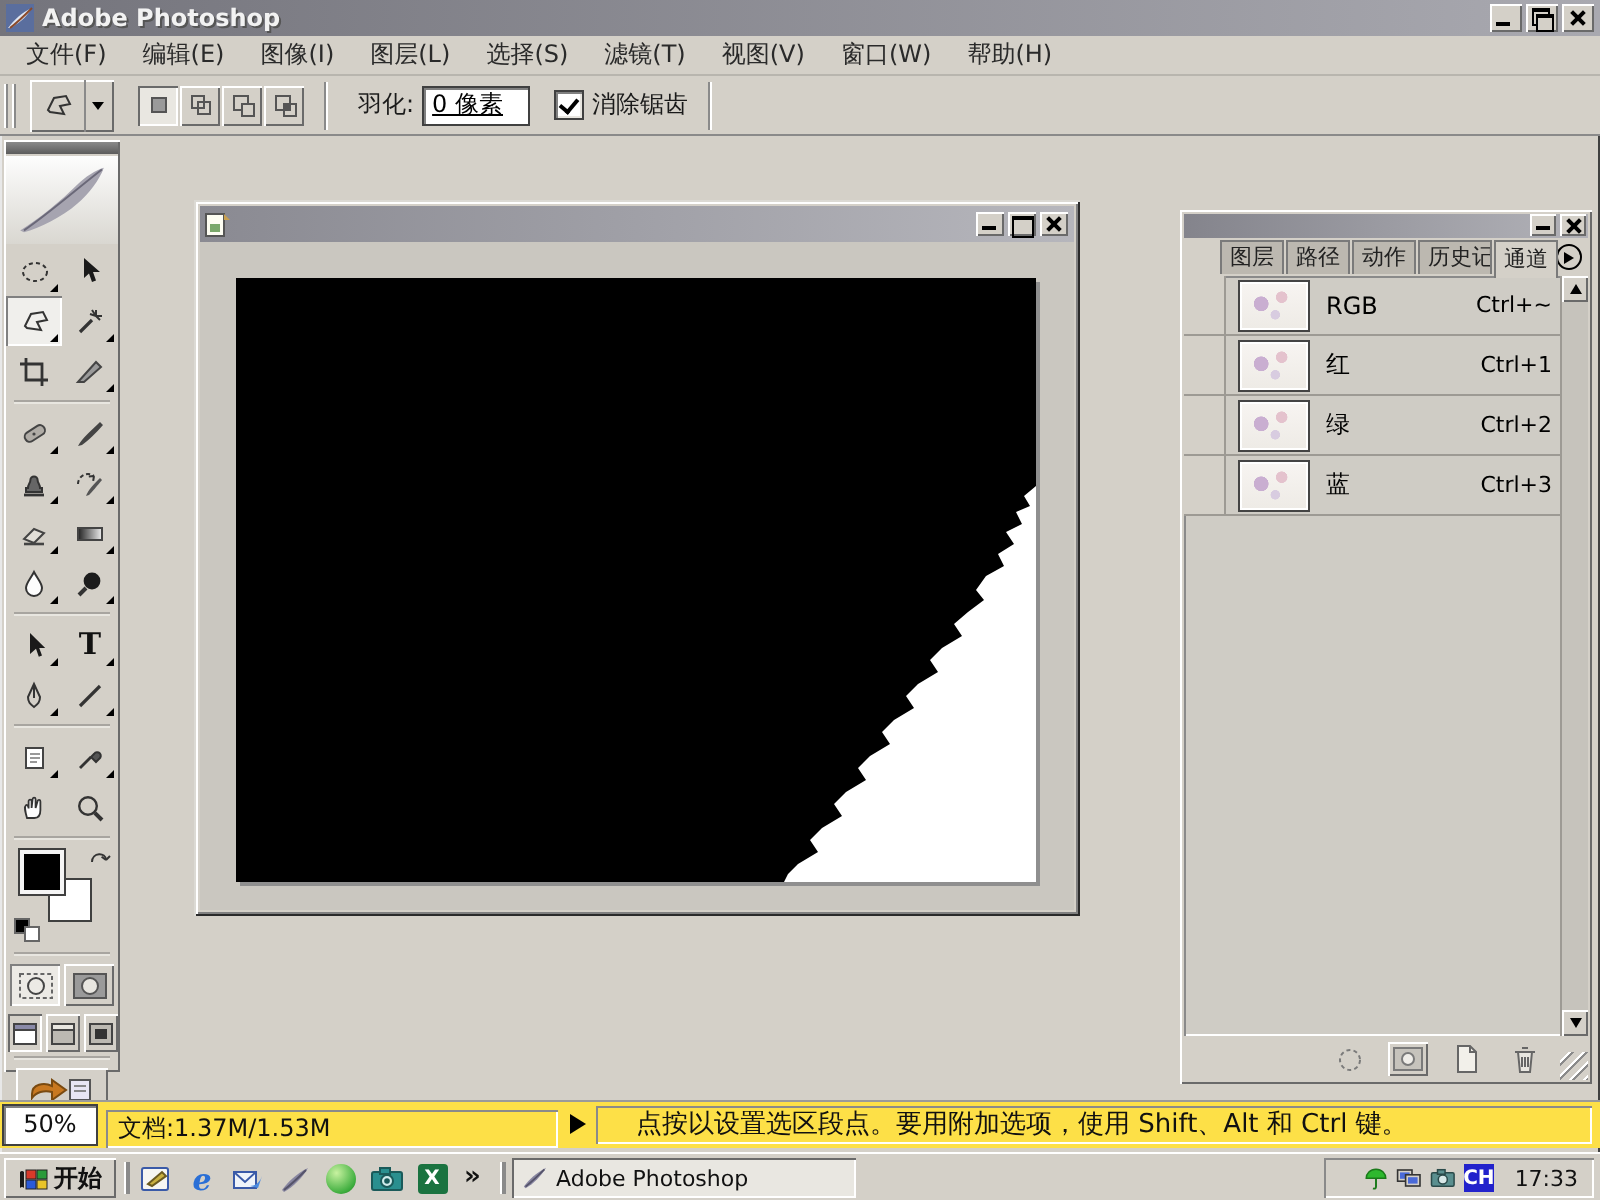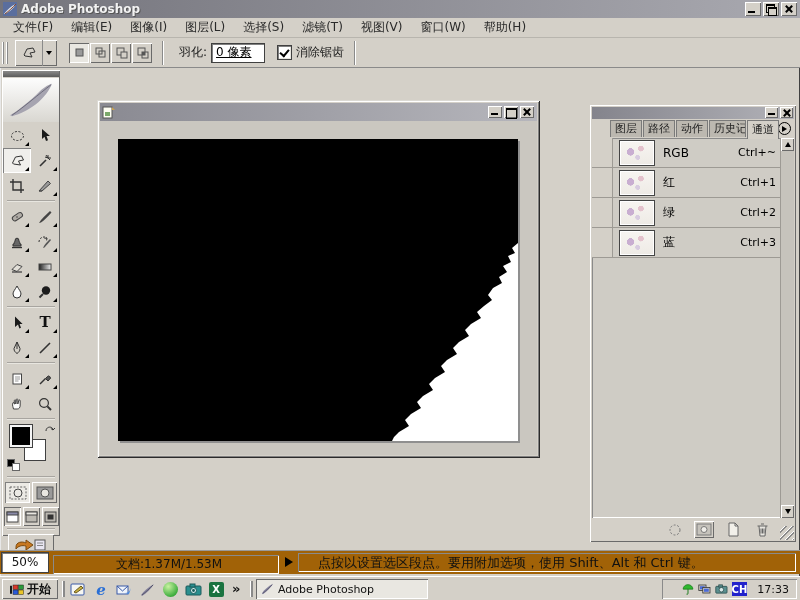--- a/index.html
+++ b/index.html
@@ -138,26 +138,26 @@
   .sarr.up { top:0; } .sarr.dn { bottom:0; }
   .tri-up { width:0; height:0; border-left:3px solid transparent; border-right:3px solid transparent; border-bottom:5px solid #000; }
   .tri-dn { width:0; height:0; border-left:3px solid transparent; border-right:3px solid transparent; border-top:5px solid #000; }
   #pbottom { position:absolute; left:2px; right:2px; bottom:2px; height:21px; display:flex; align-items:center;
              justify-content:flex-end; gap:9px; padding-right:22px; }
   .pbbtn { width:20px; height:17px; display:flex; align-items:center; justify-content:center; }
   #pgrip { position:absolute; right:2px; bottom:2px; width:14px; height:14px;
            background:repeating-linear-gradient(135deg, transparent 0 3px, #fff 3px 4px, #8a8a8a 4px 5px); }
 
   
-  #statusbar { position:absolute; left:0; top:550px; width:800px; height:24px; background:#a16207;
+  #statusbar { position:absolute; left:0; top:550px; width:800px; height:24px; background:#fde047;
                border-top:1px solid #9a9a9a; }
   #zoomfield { position:absolute; left:2px; top:2px; width:46px; height:19px; background:#fff;
                box-shadow:inset 1px 1px 0 #808080; outline:1px solid #404040; text-align:center; line-height:19px; font-size:12px; }
   #docsec { position:absolute; left:53px; top:4px; width:226px; height:19px; line-height:19px; padding-left:6px;
-            box-shadow:inset 1px 1px 0 #8a8a8a, inset -1px -1px 0 #fff; font-size:12px;text-align:center; }
+            box-shadow:inset 1px 1px 0 #8a8a8a, inset -1px -1px 0 #fff; font-size:12px; }
   #statarrow { position:absolute; left:285px; top:6px; width:0; height:0;
                border-top:5px solid transparent; border-bottom:5px solid transparent; border-left:8px solid #000; }
   #hintsec { position:absolute; left:298px; top:2px; right:4px; height:19px; line-height:19px; padding-left:20px;
              box-shadow:inset 1px 1px 0 #8a8a8a, inset -1px -1px 0 #fff; font-size:13px; white-space:nowrap; overflow:hidden; }
 
   
   #taskbar { position:absolute; left:0; top:576px; width:800px; height:24px; background:#d4d0c8; border-top:1px solid #fff; }
   #startbtn { position:absolute; left:2px; top:2px; width:56px; height:20px; background:#d4d0c8;
               display:flex; align-items:center; justify-content:center; gap:3px; }
   #startbtn span { font-weight:bold; font-size:12px; }

